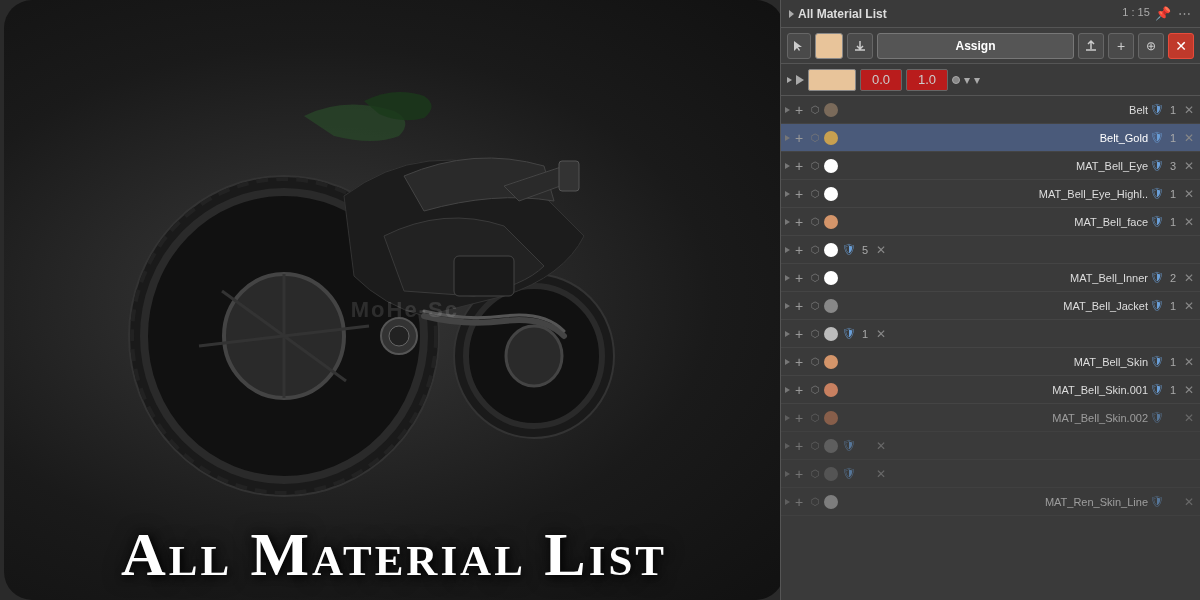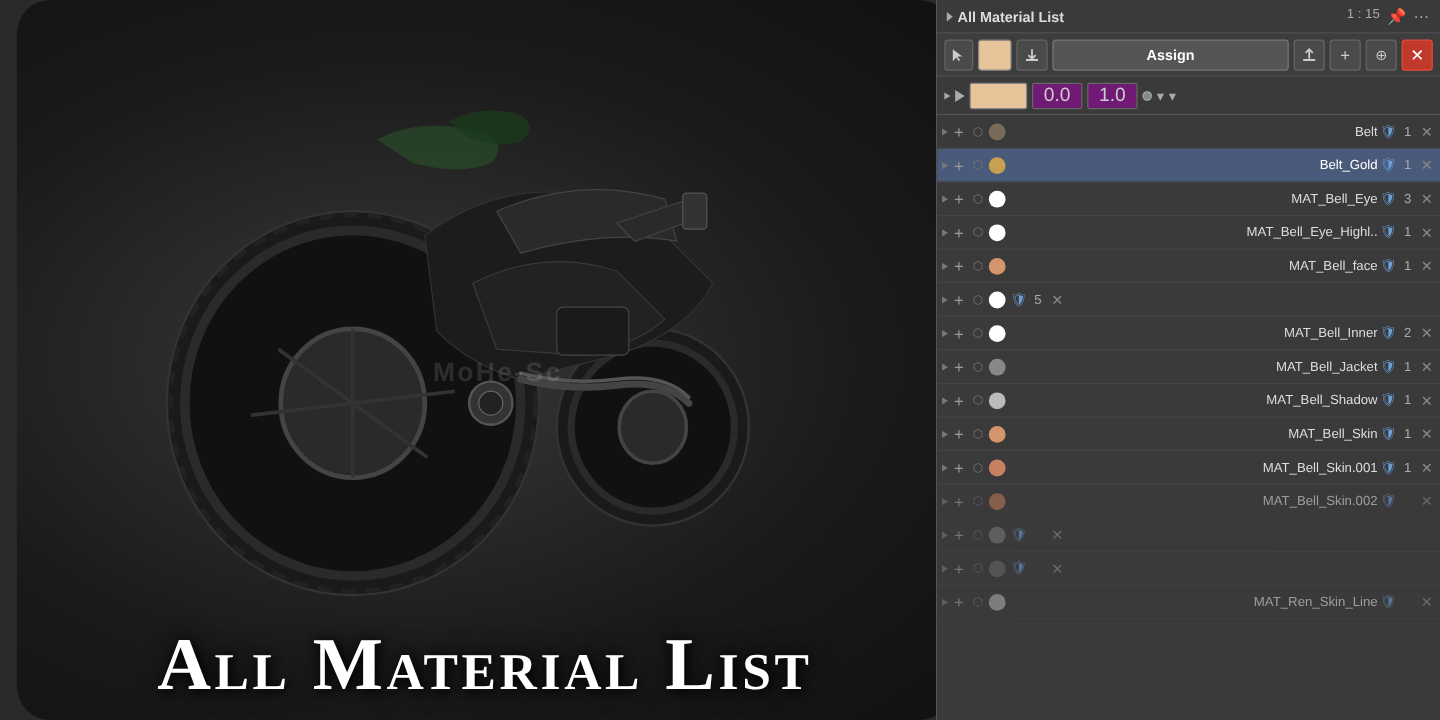--- a/index.html
+++ b/index.html
@@ -8,21 +8,21 @@
       height: 600px;
       overflow: hidden;
       background: #2a2a2a;
       font-family: 'Segoe UI', Arial, sans-serif;
       position: relative;
     }
 
     
     .render-area {
       position: absolute;
-      left: 14px; top: 0;
+      left: 4px; top: 0;
       width: 780px;
       height: 600px;
       background: radial-gradient(ellipse at 40% 50%, #3a3a3a 0%, #1a1a1a 60%, #111 100%);
       overflow: hidden;
       border-radius: 28px;
     }
 
     
     .moto-graphic {
       position: absolute;
@@ -200,25 +200,25 @@
       cursor: pointer;
     }
     .color-swatch {
       width: 48px;
       height: 22px;
       background: #e8c49a;
       border-radius: 2px;
       border: 1px solid #888;
     }
     .num-field {
-      background: #701a75;
+      background: #b91c1c;
       border: 1px solid #666;
       border-radius: 2px;
       color: #ccc;
-      font-size: 16px;
+      font-size: 13px;
       width: 42px;
       height: 22px;
       text-align: center;
       padding: 0 2px;
     }
     .dot-indicator {
       width: 8px; height: 8px;
       background: #888;
       border-radius: 50%;
       border: 1px solid #aaa;
@@ -482,21 +482,20 @@
     <span class="mat-name">MAT_Bell_Jacket</span>
     <span class="shield-icon">🛡</span>
     <span class="mat-count">1</span>
     <span class="row-x">✕</span>
   </div>
       <div class="mat-row">
     <span class="row-tri"></span>
     <span class="row-plus">+</span>
     <span class="row-plus" style="font-size:10px; color:#777;">⬡</span>
     <div class="mat-color-dot" style="background:#bbbbbb;"></div>
-    <span class="mat-name">MAT_Bell_Shadow</span>
     <span class="shield-icon">🛡</span>
     <span class="mat-count">1</span>
     <span class="row-x">✕</span>
   </div>
       <div class="mat-row">
     <span class="row-tri"></span>
     <span class="row-plus">+</span>
     <span class="row-plus" style="font-size:10px; color:#777;">⬡</span>
     <div class="mat-color-dot" style="background:#d4956a;"></div>
     <span class="mat-name">MAT_Bell_Skin</span>

